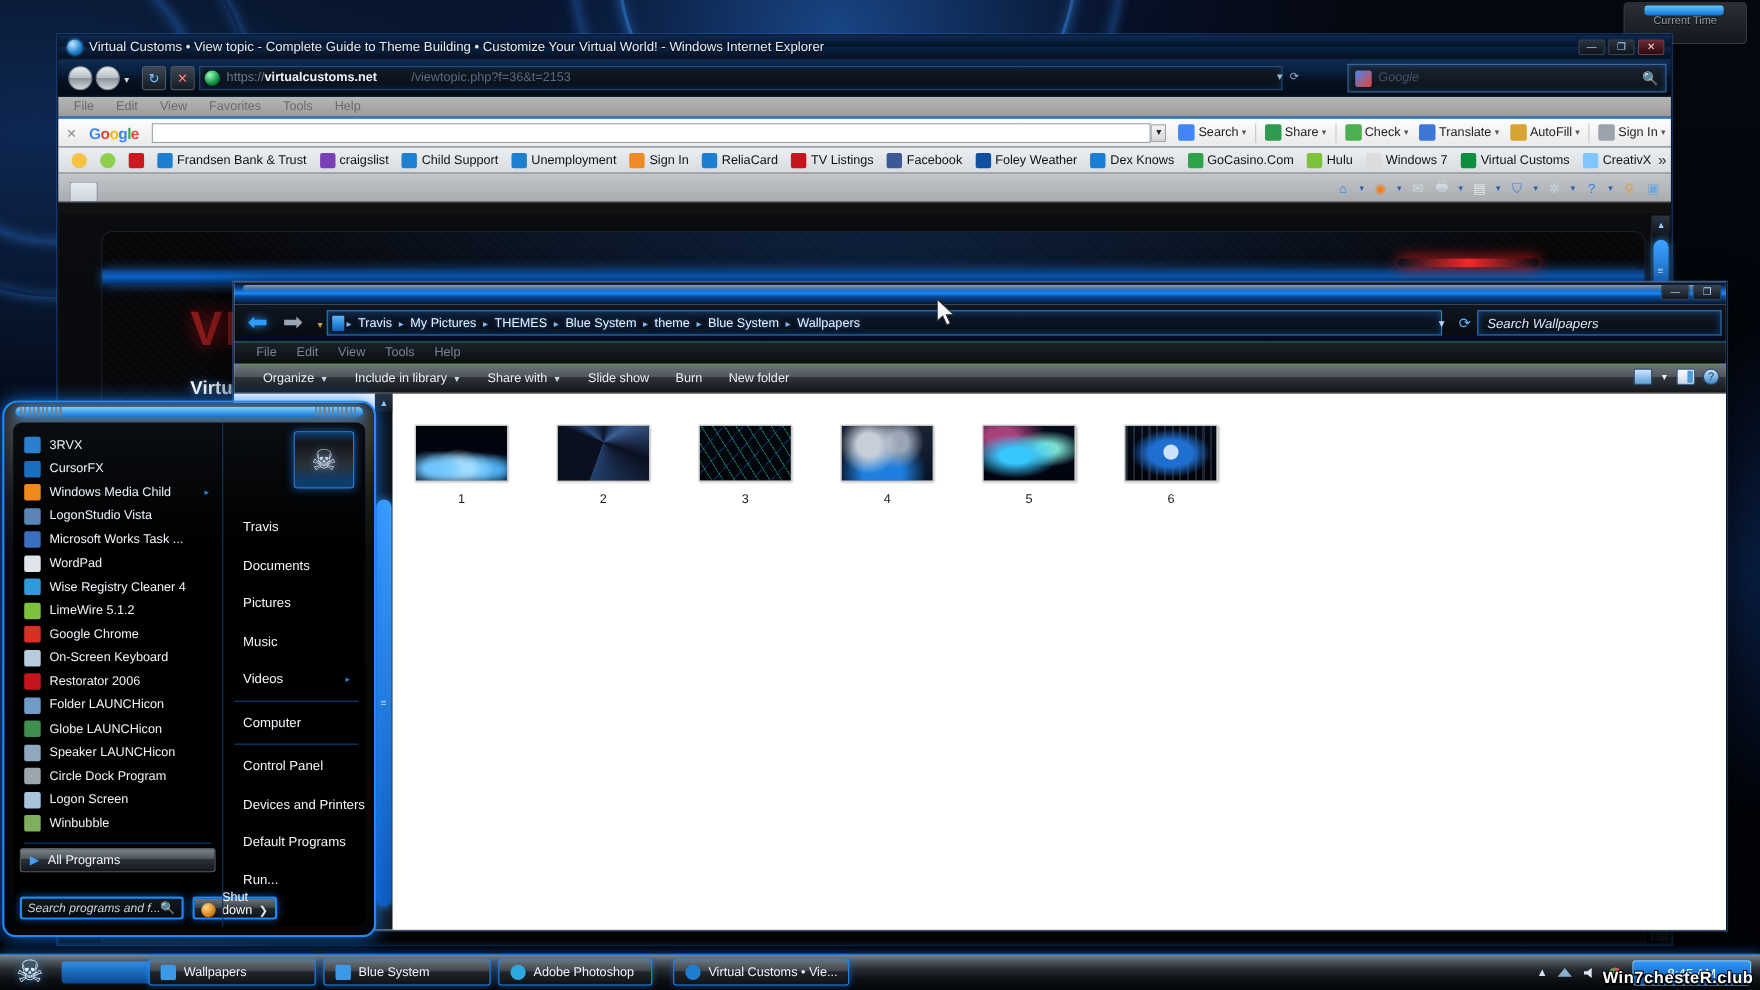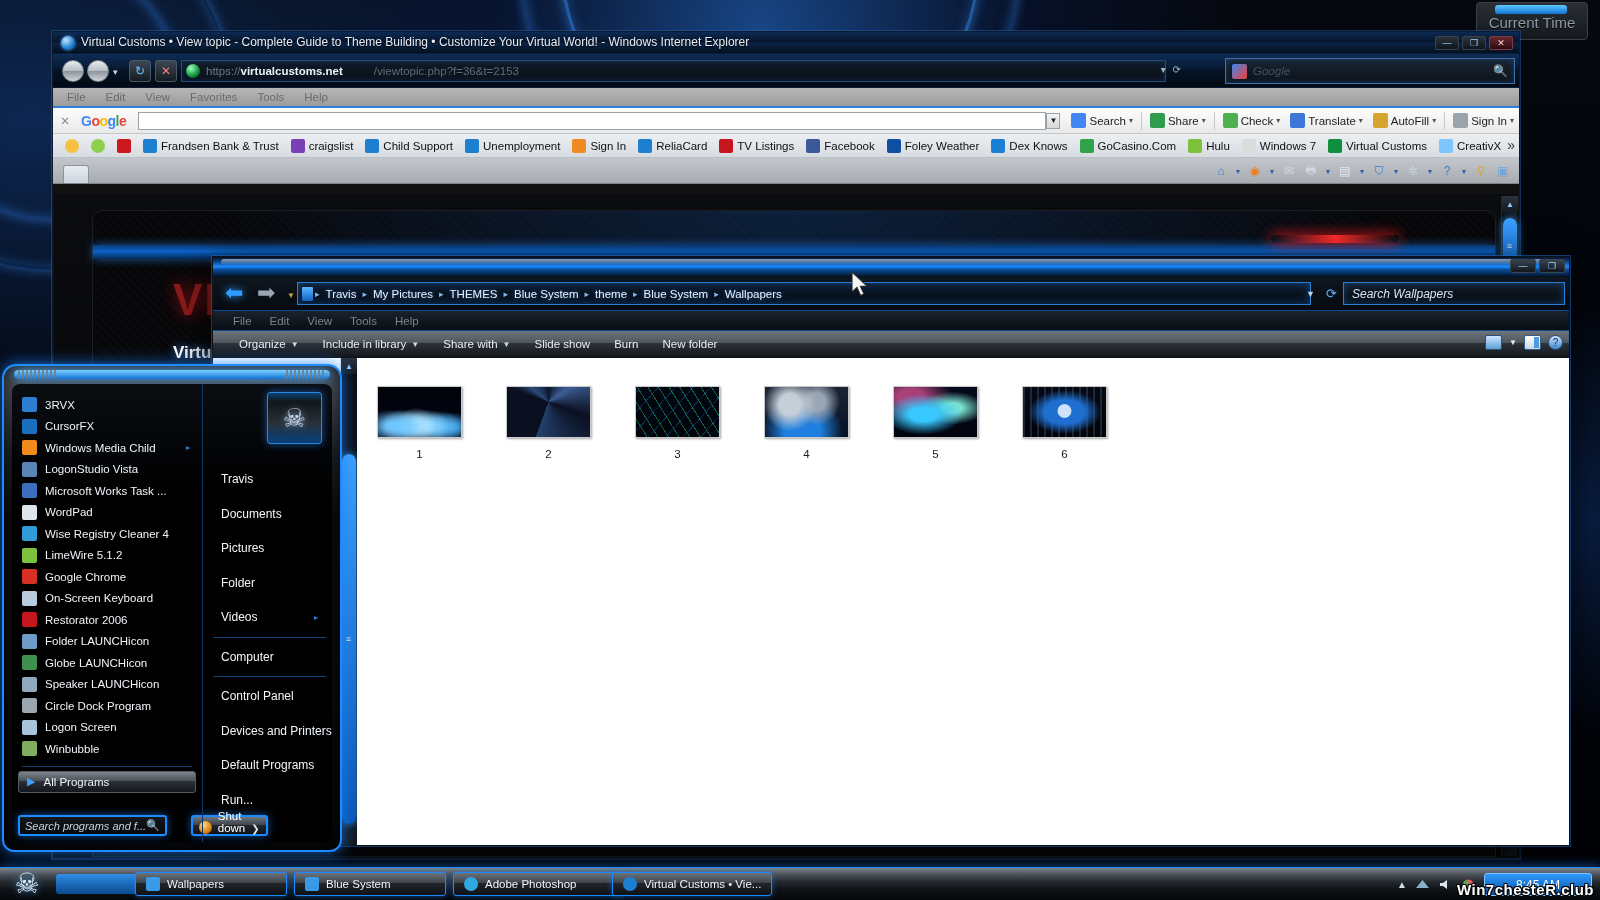--- a/index.html
+++ b/index.html
@@ -29,21 +29,21 @@
   #desktop .ring.r3 { left:-80px; top:-40px; width:260px; height:260px; border-color:rgba(40,120,230,.30); }
   #desktop .ring.r4 { left:-130px; top:-90px; width:360px; height:360px; border-color:rgba(30,100,210,.18); }
 
   
   #gadget {
     position:absolute; right:12px; top:2px; width:112px; height:38px;
     background:linear-gradient(180deg,#2a2f36,#14181d);
     border:1px solid #3a4048; border-radius:4px;
   }
   #gadget .gtitle {
-    text-align:center; color:#8e9aa6; font-size:15px; padding-top:11px;
+    text-align:center; color:#8e9aa6; font-size:10px; padding-top:11px;
     text-shadow:0 1px 0 #000;
   }
   #gadget .gbar { position:absolute; left:18px; top:2px; width:72px; height:9px;
     background:linear-gradient(180deg,#5cc8ff,#1273d4); border-radius:3px; }
 
   
   #ie {
     position:absolute; left:52px; top:31px; width:1468px; height:828px;
     background:#111; border:1px solid #0e1a2e;
     box-shadow:0 0 0 1px rgba(40,120,220,.35);
@@ -381,21 +381,21 @@
   .pitem .plbl { font-size:11.5px; color:#f0f4f8; white-space:nowrap; }
   .pitem .sub { position:absolute; left:174px; color:#2f7fd8; font-size:8px; }
   #progcol .divider { margin:6px 10px 4px 10px; height:1px; background:#113e73; }
   #allprog {
     margin:2px 6px 0 6px; height:22px; border-radius:3px;
     background:linear-gradient(180deg,#7d848c,#4a5058 45%,#2b3036 47%,#14181d);
     border:1px solid #565c64; display:flex; align-items:center; gap:8px; padding-left:8px;
   }
   #allprog .tri { color:#3fa0ff; font-size:11px; }
   #allprog span.lbl { font-size:11.5px; color:#eef3f8; }
-  #startfoot { position:absolute; left:0; right:0; bottom:6px; display:flex; align-items:center; gap:24px; padding:0 6px; }
+  #startfoot { position:absolute; left:0; right:0; bottom:6px; display:flex; align-items:center; gap:8px; padding:0 6px; }
   #searchbox {
     width:178px; height:21px; background:linear-gradient(180deg,#14191f,#05080c);
     border:2px solid #1c8bff; border-radius:3px; display:flex; align-items:center; padding:0 5px;
     box-shadow:0 0 8px rgba(25,130,255,.6);
   }
   #searchbox .sp { flex:1; font-size:11px; color:#c8d3de; font-style:italic; white-space:nowrap; }
   #searchbox .mg { color:#4aa8ff; font-size:11px; }
   #shutdown {
     width:116px; height:21px; border-radius:3px;
     background:linear-gradient(180deg,#6e757d,#3c4249 48%,#23282e 50%,#0f1216);
@@ -902,21 +902,21 @@
           <div class="place">
             <span class="lbl">Travis</span>
           </div>
           <div class="place">
             <span class="lbl">Documents</span>
           </div>
           <div class="place">
             <span class="lbl">Pictures</span>
           </div>
           <div class="place">
-            <span class="lbl">Folder</span>
+            <span class="lbl">Music</span>
           </div>
           <div class="place">
             <span class="lbl">Videos</span>
             <span class="sub">▸</span>
           </div>
           <div class="divider"></div>
           <div class="place">
             <span class="lbl">Computer</span>
           </div>
           <div class="divider"></div>
@@ -948,21 +948,21 @@
   <div id="qlaunch"></div>
   <div id="taskbuttons">
       <div class="tbtn" style="left: 135px; width: 152px;">
         <span class="ti" style="background: rgb(59, 154, 232);"></span>
         <span class="tl">Wallpapers</span>
       </div>
       <div class="tbtn" style="left: 294px; width: 152px;">
         <span class="ti" style="background: rgb(59, 154, 232);"></span>
         <span class="tl">Blue System</span>
       </div>
-      <div class="tbtn" style="left: 453px; width: 170px;">
+      <div class="tbtn" style="left: 453px; width: 140px;">
         <span class="ti" style="background: rgb(47, 167, 224); border-radius: 50%;"></span>
         <span class="tl">Adobe Photoshop</span>
       </div>
       <div class="tbtn" style="left: 612px; width: 160px;">
         <span class="ti" style="background: rgb(29, 127, 208); border-radius: 50%;"></span>
         <span class="tl">Virtual Customs • Vie...</span>
       </div>
     </div>
   <div id="tray">
     <span class="tchev">▲</span>

